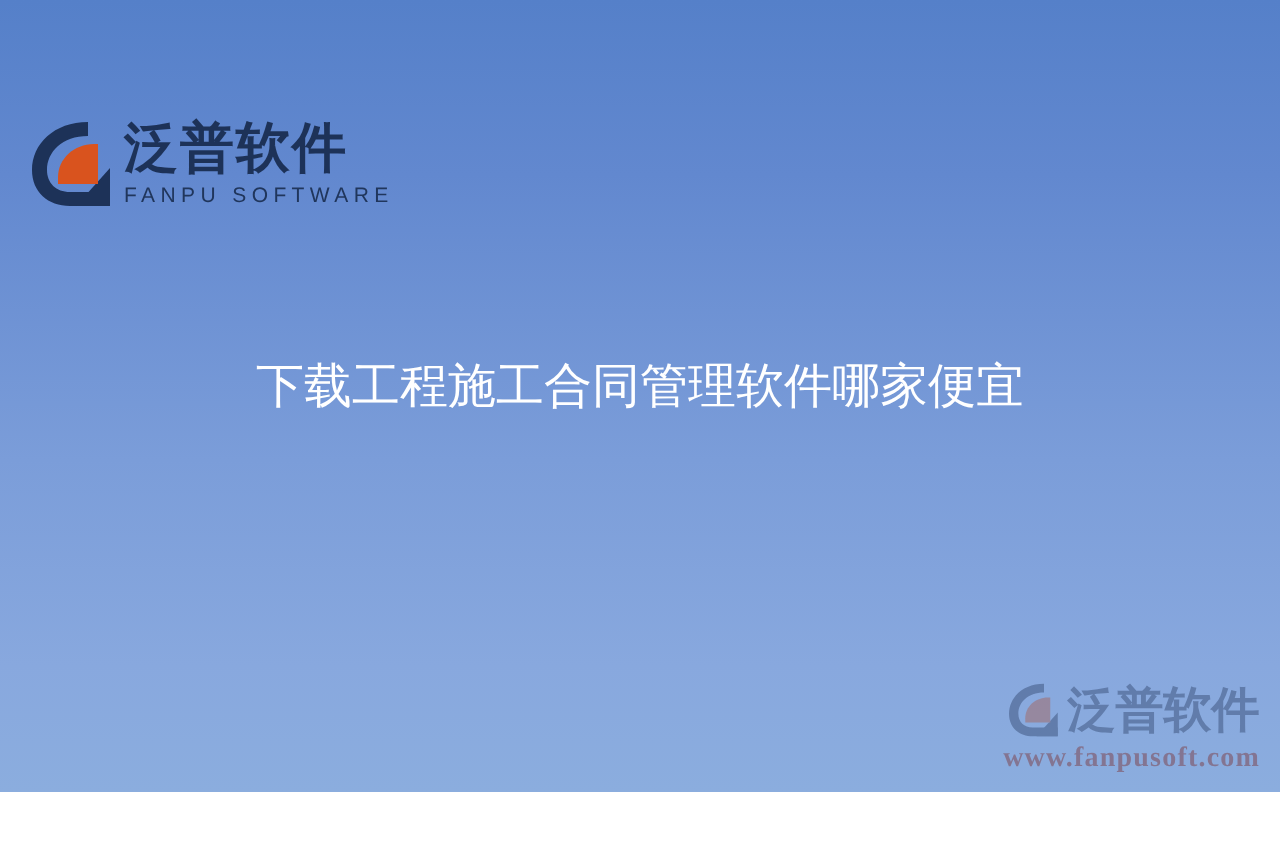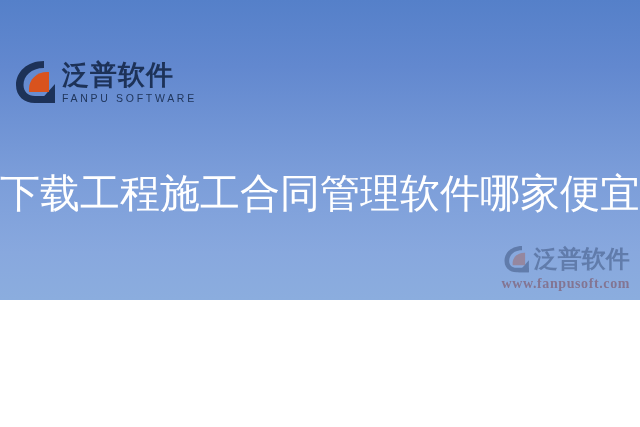--- a/index.html
+++ b/index.html
@@ -3,21 +3,21 @@
 <meta charset="utf-8">
 <style>
   html, body {
     margin: 0;
     padding: 0;
     background: #ffffff;
   }
   #screen {
     position: relative;
     width: 640px;
-    height: 300px;
+    height: 396px;
     overflow: hidden;
     background: linear-gradient(to bottom, #5580c9 0%, #6288cf 22%, #7b9dd9 58%, #88a8de 84%, #8badde 100%);
     font-family: "Liberation Sans", sans-serif;
     user-select: none;
   }
 
   
   #header-logo {
     position: absolute;
     left: 14px;
@@ -60,21 +60,21 @@
   }
 
   
   #main-title {
     position: absolute;
     left: 0;
     top: 168px;
     width: 640px;
     text-align: center;
     font-family: "DejaVu Serif", "Liberation Serif", serif;
-    font-size: 40px;
+    font-size: 24px;
     line-height: 50px;
     font-weight: 400;
     color: #ffffff;
     letter-spacing: 0px;
     white-space: nowrap;
   }
 
   
   #watermark {
     position: absolute;

